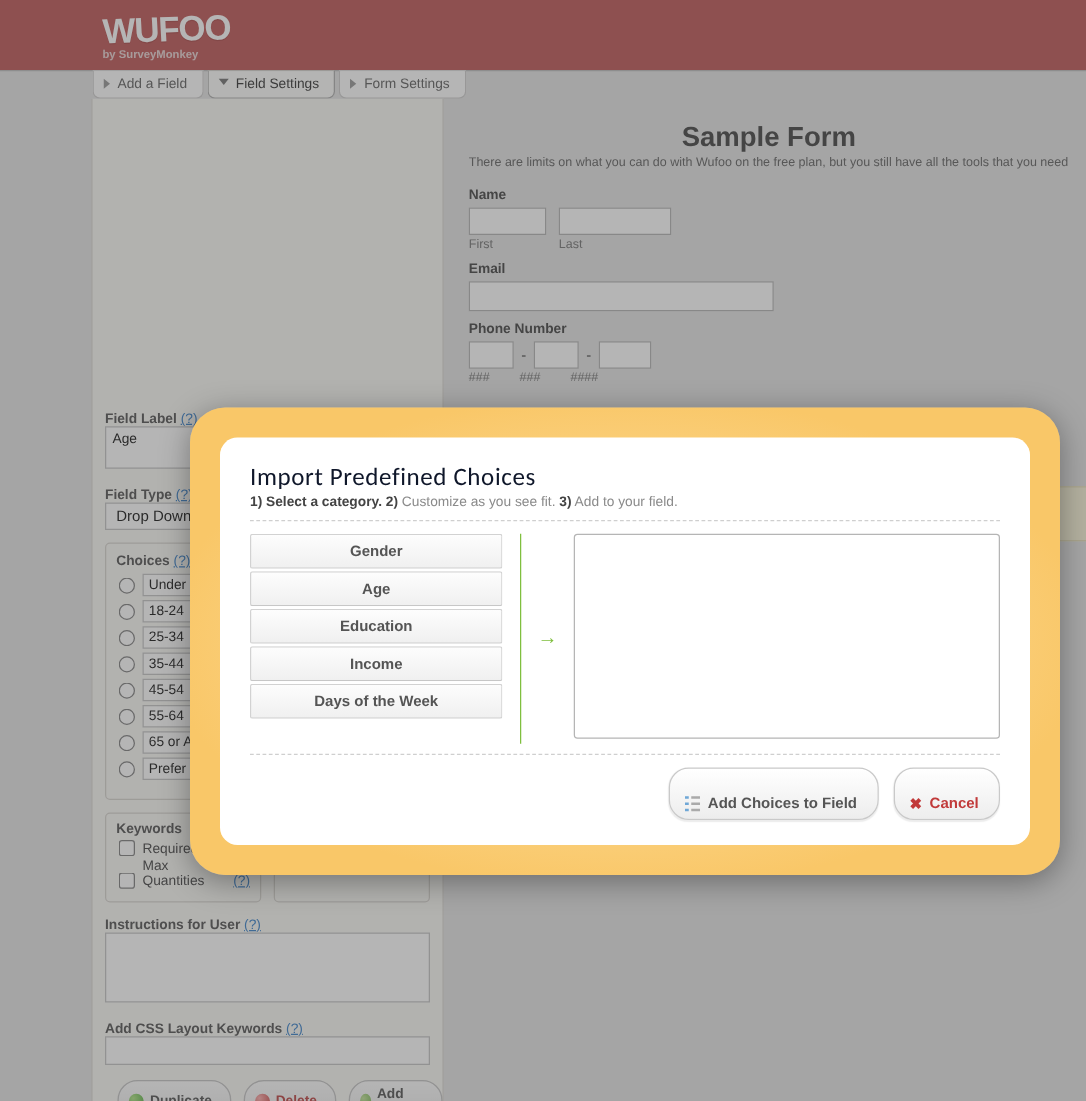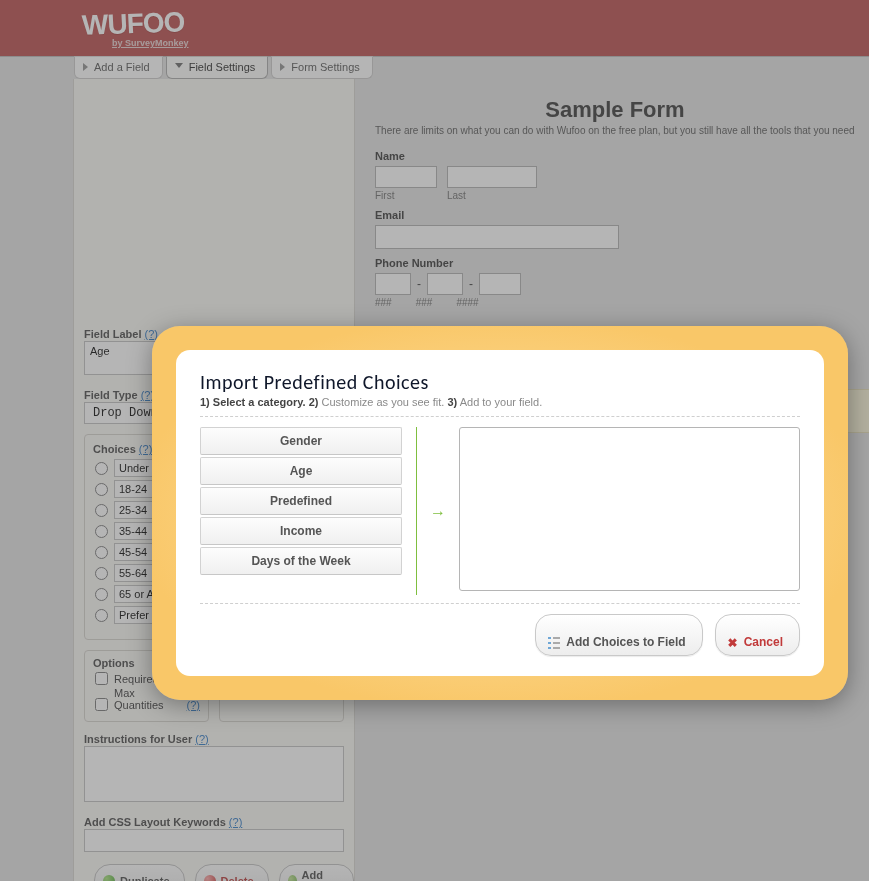--- a/index.html
+++ b/index.html
@@ -37,24 +37,22 @@
     font-weight: 900;
     letter-spacing: -1px;
     text-shadow: 0 1px 0 #a53a3a;
     display: inline-block;
     transform: skewY(1deg) rotate(-3deg);
   }
   .logo .by {
     display: block;
     font-size: 9px;
     margin-top: -2px;
-    margin-left: 30px;
     font-weight: 700;
     color: #e6cfcf;
-    text-decoration: underline;
   }
 
   
   .main {
     position: relative;
     border-top: 1px solid #b7b7b7;
     background: #e2e2e2;
     height: 825px;
   }
 
@@ -126,21 +124,20 @@
     padding: 3px 5px;
     font-size: 11px;
     resize: none;
     font-family: inherit;
   }
   .fld-select {
     font-size: 12px;
     border: 1px solid #bfbfbf;
     background: #fff;
     padding: 2px 4px;
-    font-family: Liberation Mono, monospace;
   }
 
   .choices-box{
     border:1px solid #d4d1cb;
     background:#faf9f5;
     margin:0 10px 10px 10px;
     border-radius:4px;
     padding:8px 8px 12px 8px;
   }
   .choices-box .fld-label{ margin-bottom:4px; display:block;}
@@ -434,21 +431,21 @@
             <input type="text" value="65 or Above" style="">
           </div>
           <div class="choice-row">
             <input type="radio" style="">
             <input type="text" value="Prefer Not to Answer" style="">
           </div>
         </div>
 
         <div class="opts-row">
           <div class="opt-box">
-            <span class="fld-label">Options</span>
+            <span class="fld-label">Keywords</span>
             <div class="opt-item">
               <input type="checkbox" style="">
               <span>Required</span>
               <span class="help" style="color:#2b78c5;text-decoration:underline;margin-left:3px;">(?)</span>
             </div>
             <div class="opt-item">
               <input type="checkbox" style="">
               <span>Max Quantities</span>
               <span class="help" style="color:#2b78c5;text-decoration:underline;margin-left:3px;">(?)</span>
             </div>
@@ -550,21 +547,21 @@
         <b>1)</b> <span class="s1">Select a category.</span>
         <b>2)</b> <span>Customize as you see fit.</span>
         <b>3)</b> <span>Add to your field.</span>
       </div>
       <hr class="hr-dotted">
 
       <div class="mrow">
         <div class="cat-list">
           <div class="cat">Gender</div>
           <div class="cat">Age</div>
-          <div class="cat">Predefined</div>
+          <div class="cat">Education</div>
           <div class="cat">Income</div>
           <div class="cat">Days of the Week</div>
         </div>
         <div class="arrow-col">→</div>
         <textarea class="output" style=""></textarea>
       </div>
 
       <hr class="hr-dotted2">
 
       <div class="modal-foot">

